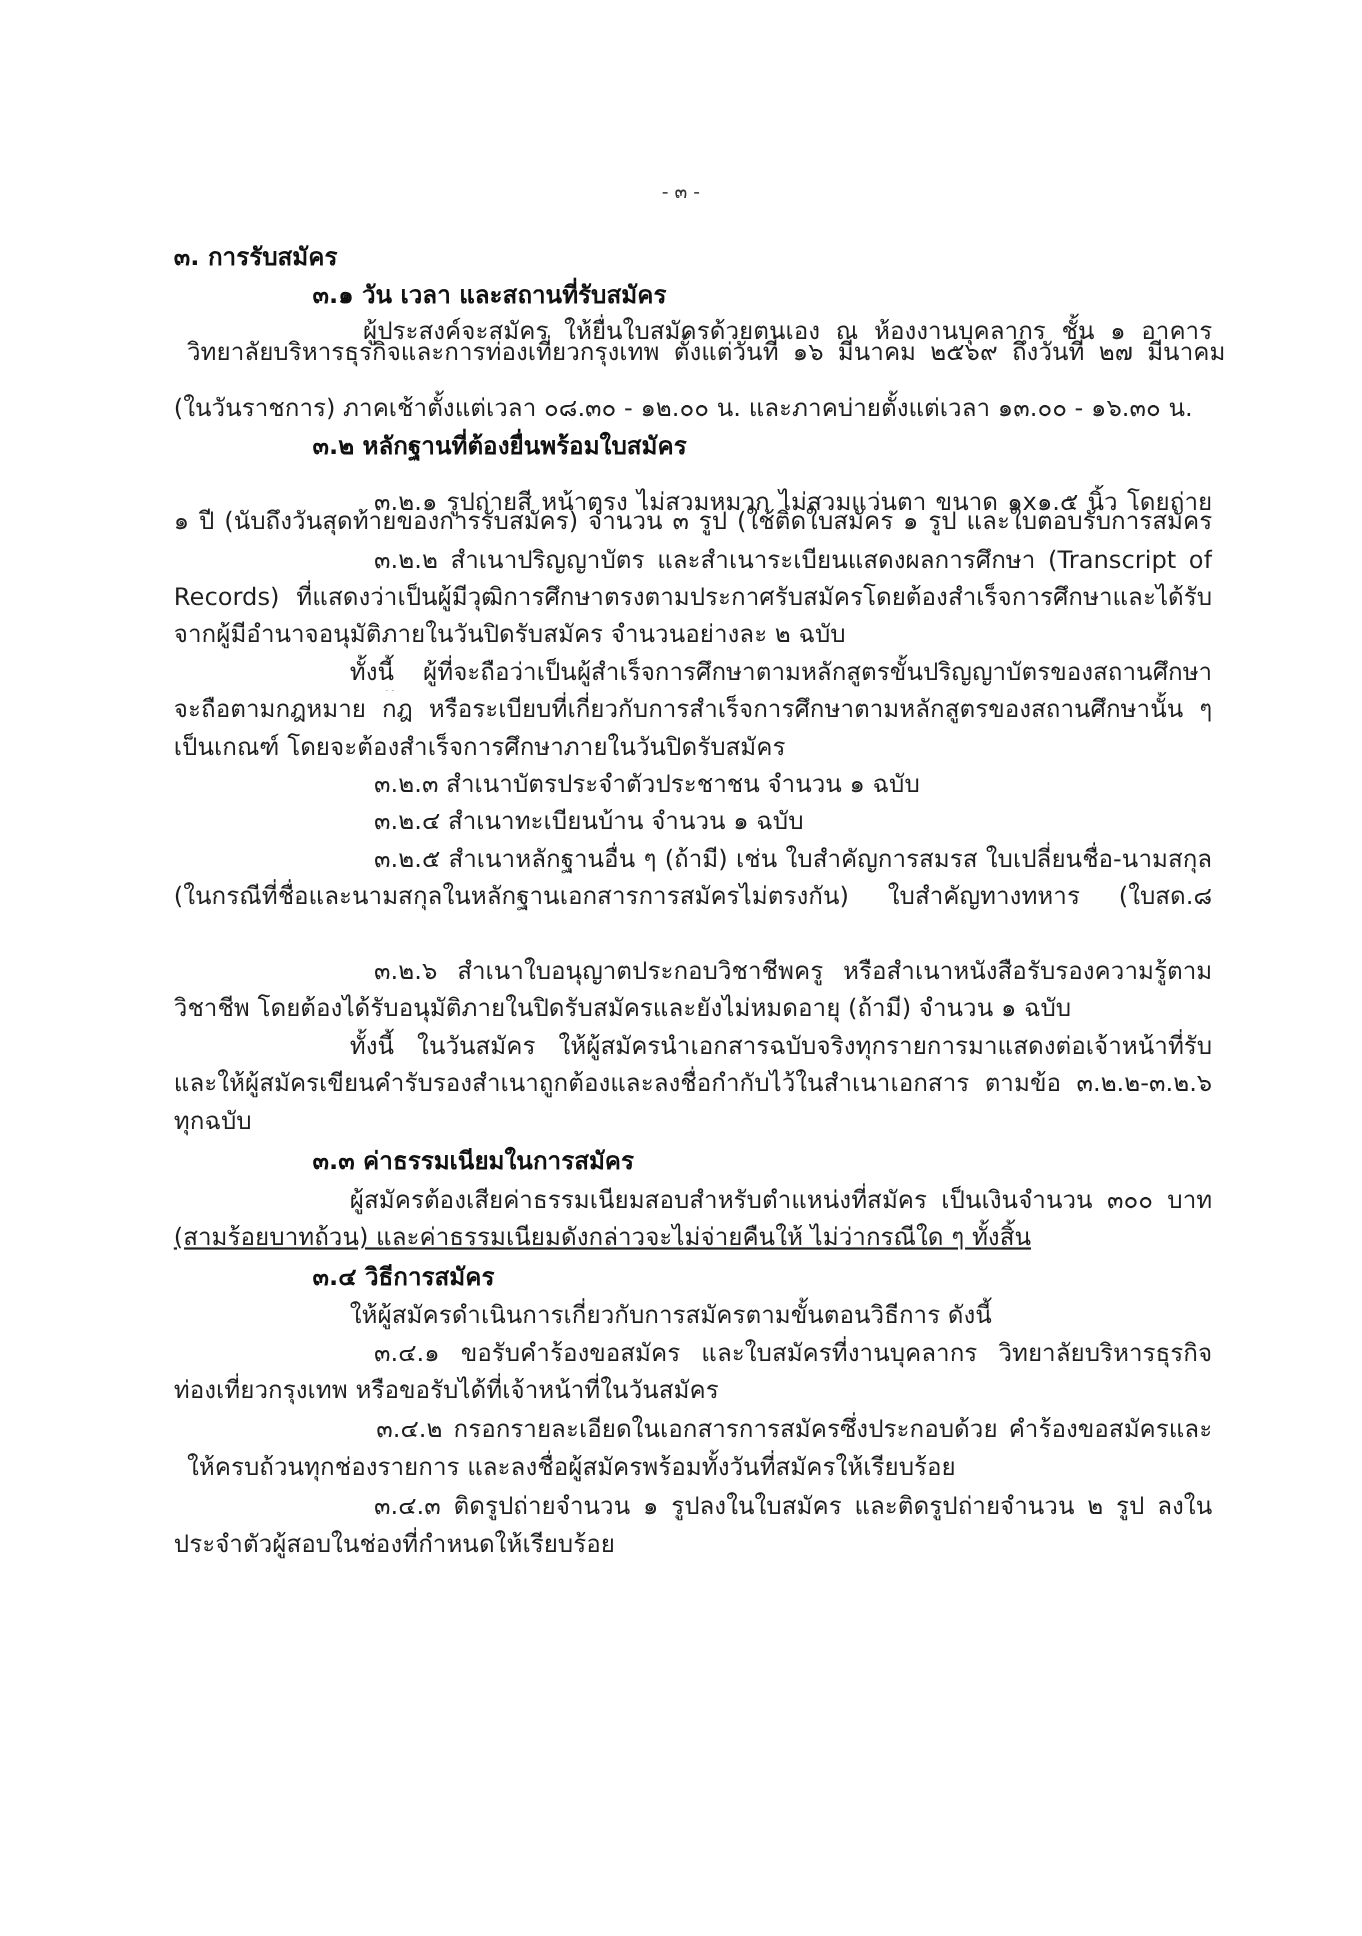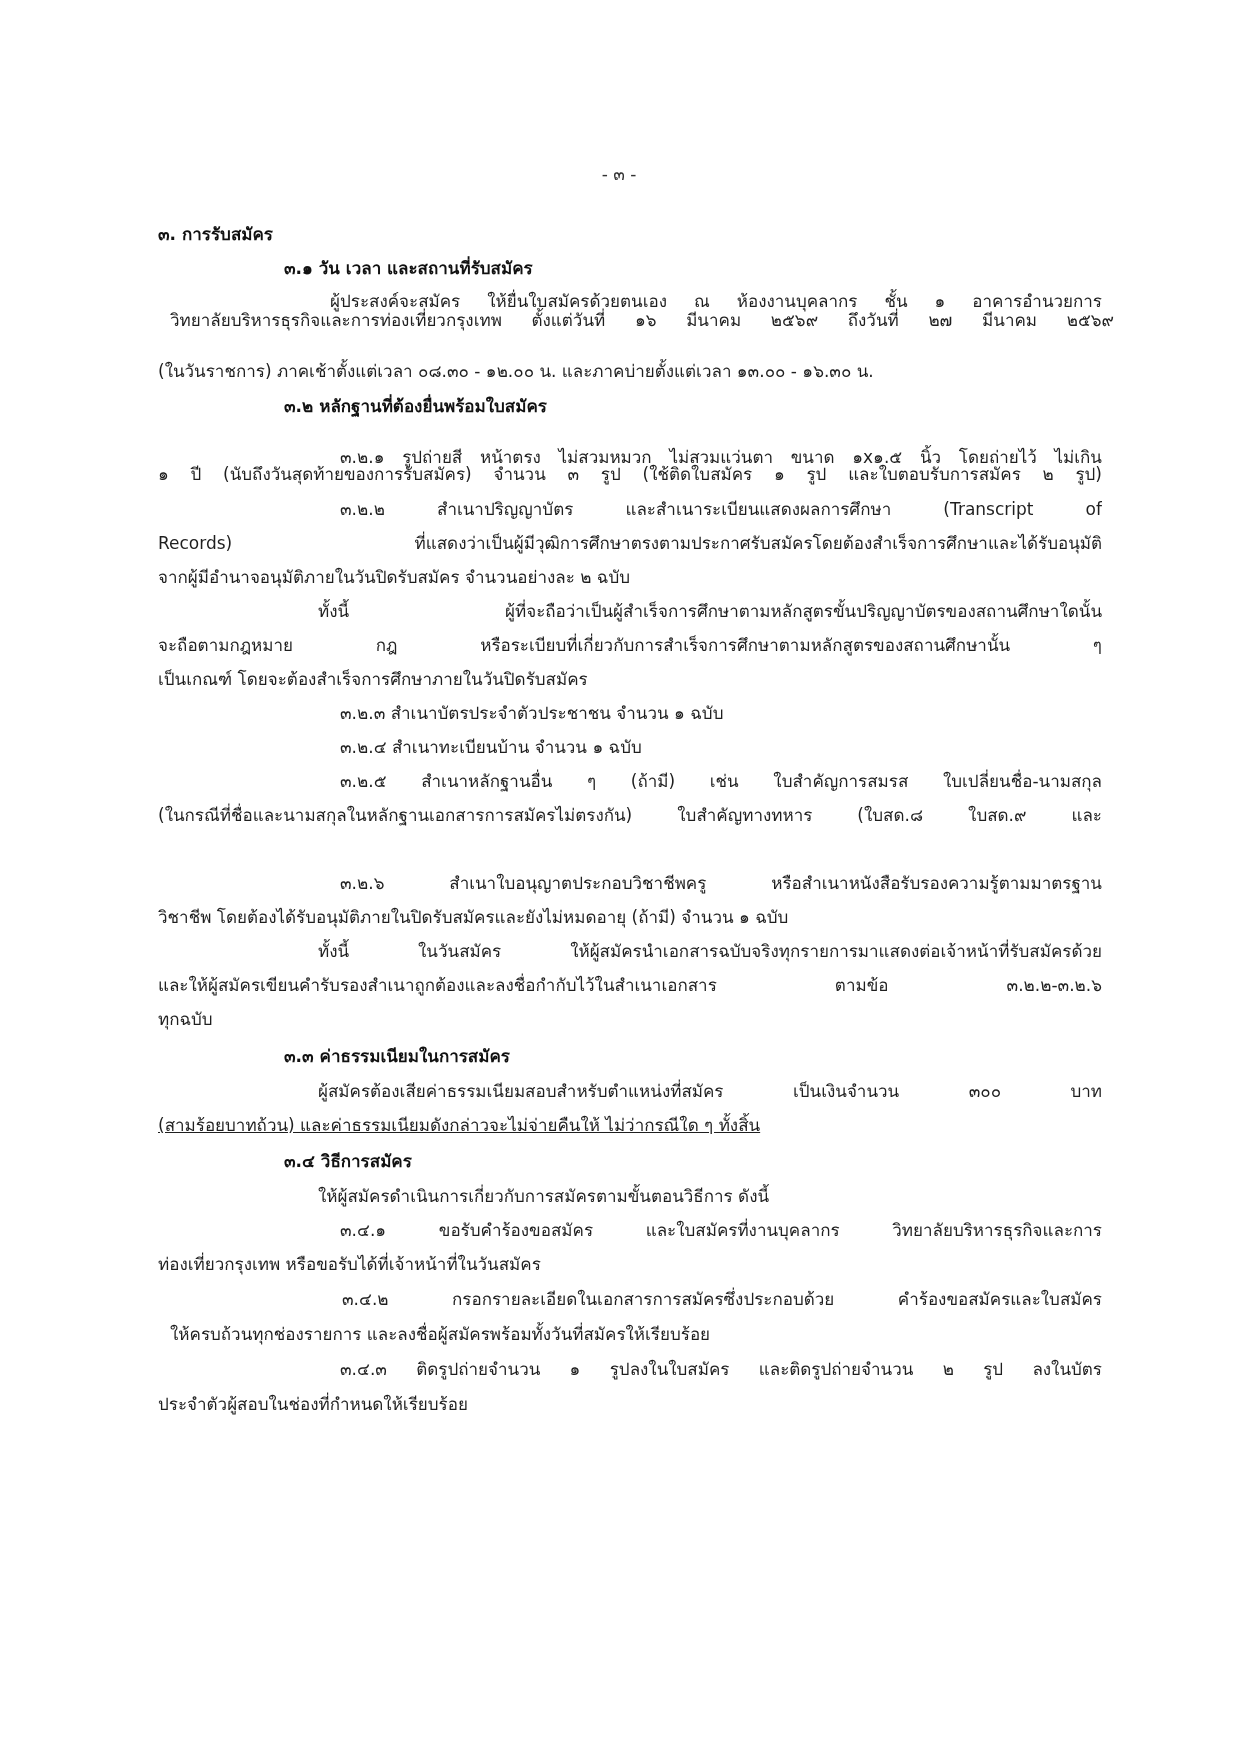--- a/index.html
+++ b/index.html
@@ -27,21 +27,21 @@
       top: 160px;
       left: 0;
       width: 100%;
       text-align: center;
       font-size: 17px;
       color: #333;
     }
     .line {
       position: absolute;
       white-space: nowrap;
-      font-size: 17px;
+      font-size: 22px;
       line-height: 33px;
       color: #1f1f1f;
     }
     .heading {
       font-weight: bold;
       color: #111;
     }
     .just {
       text-align: justify;
       text-align-last: justify;

